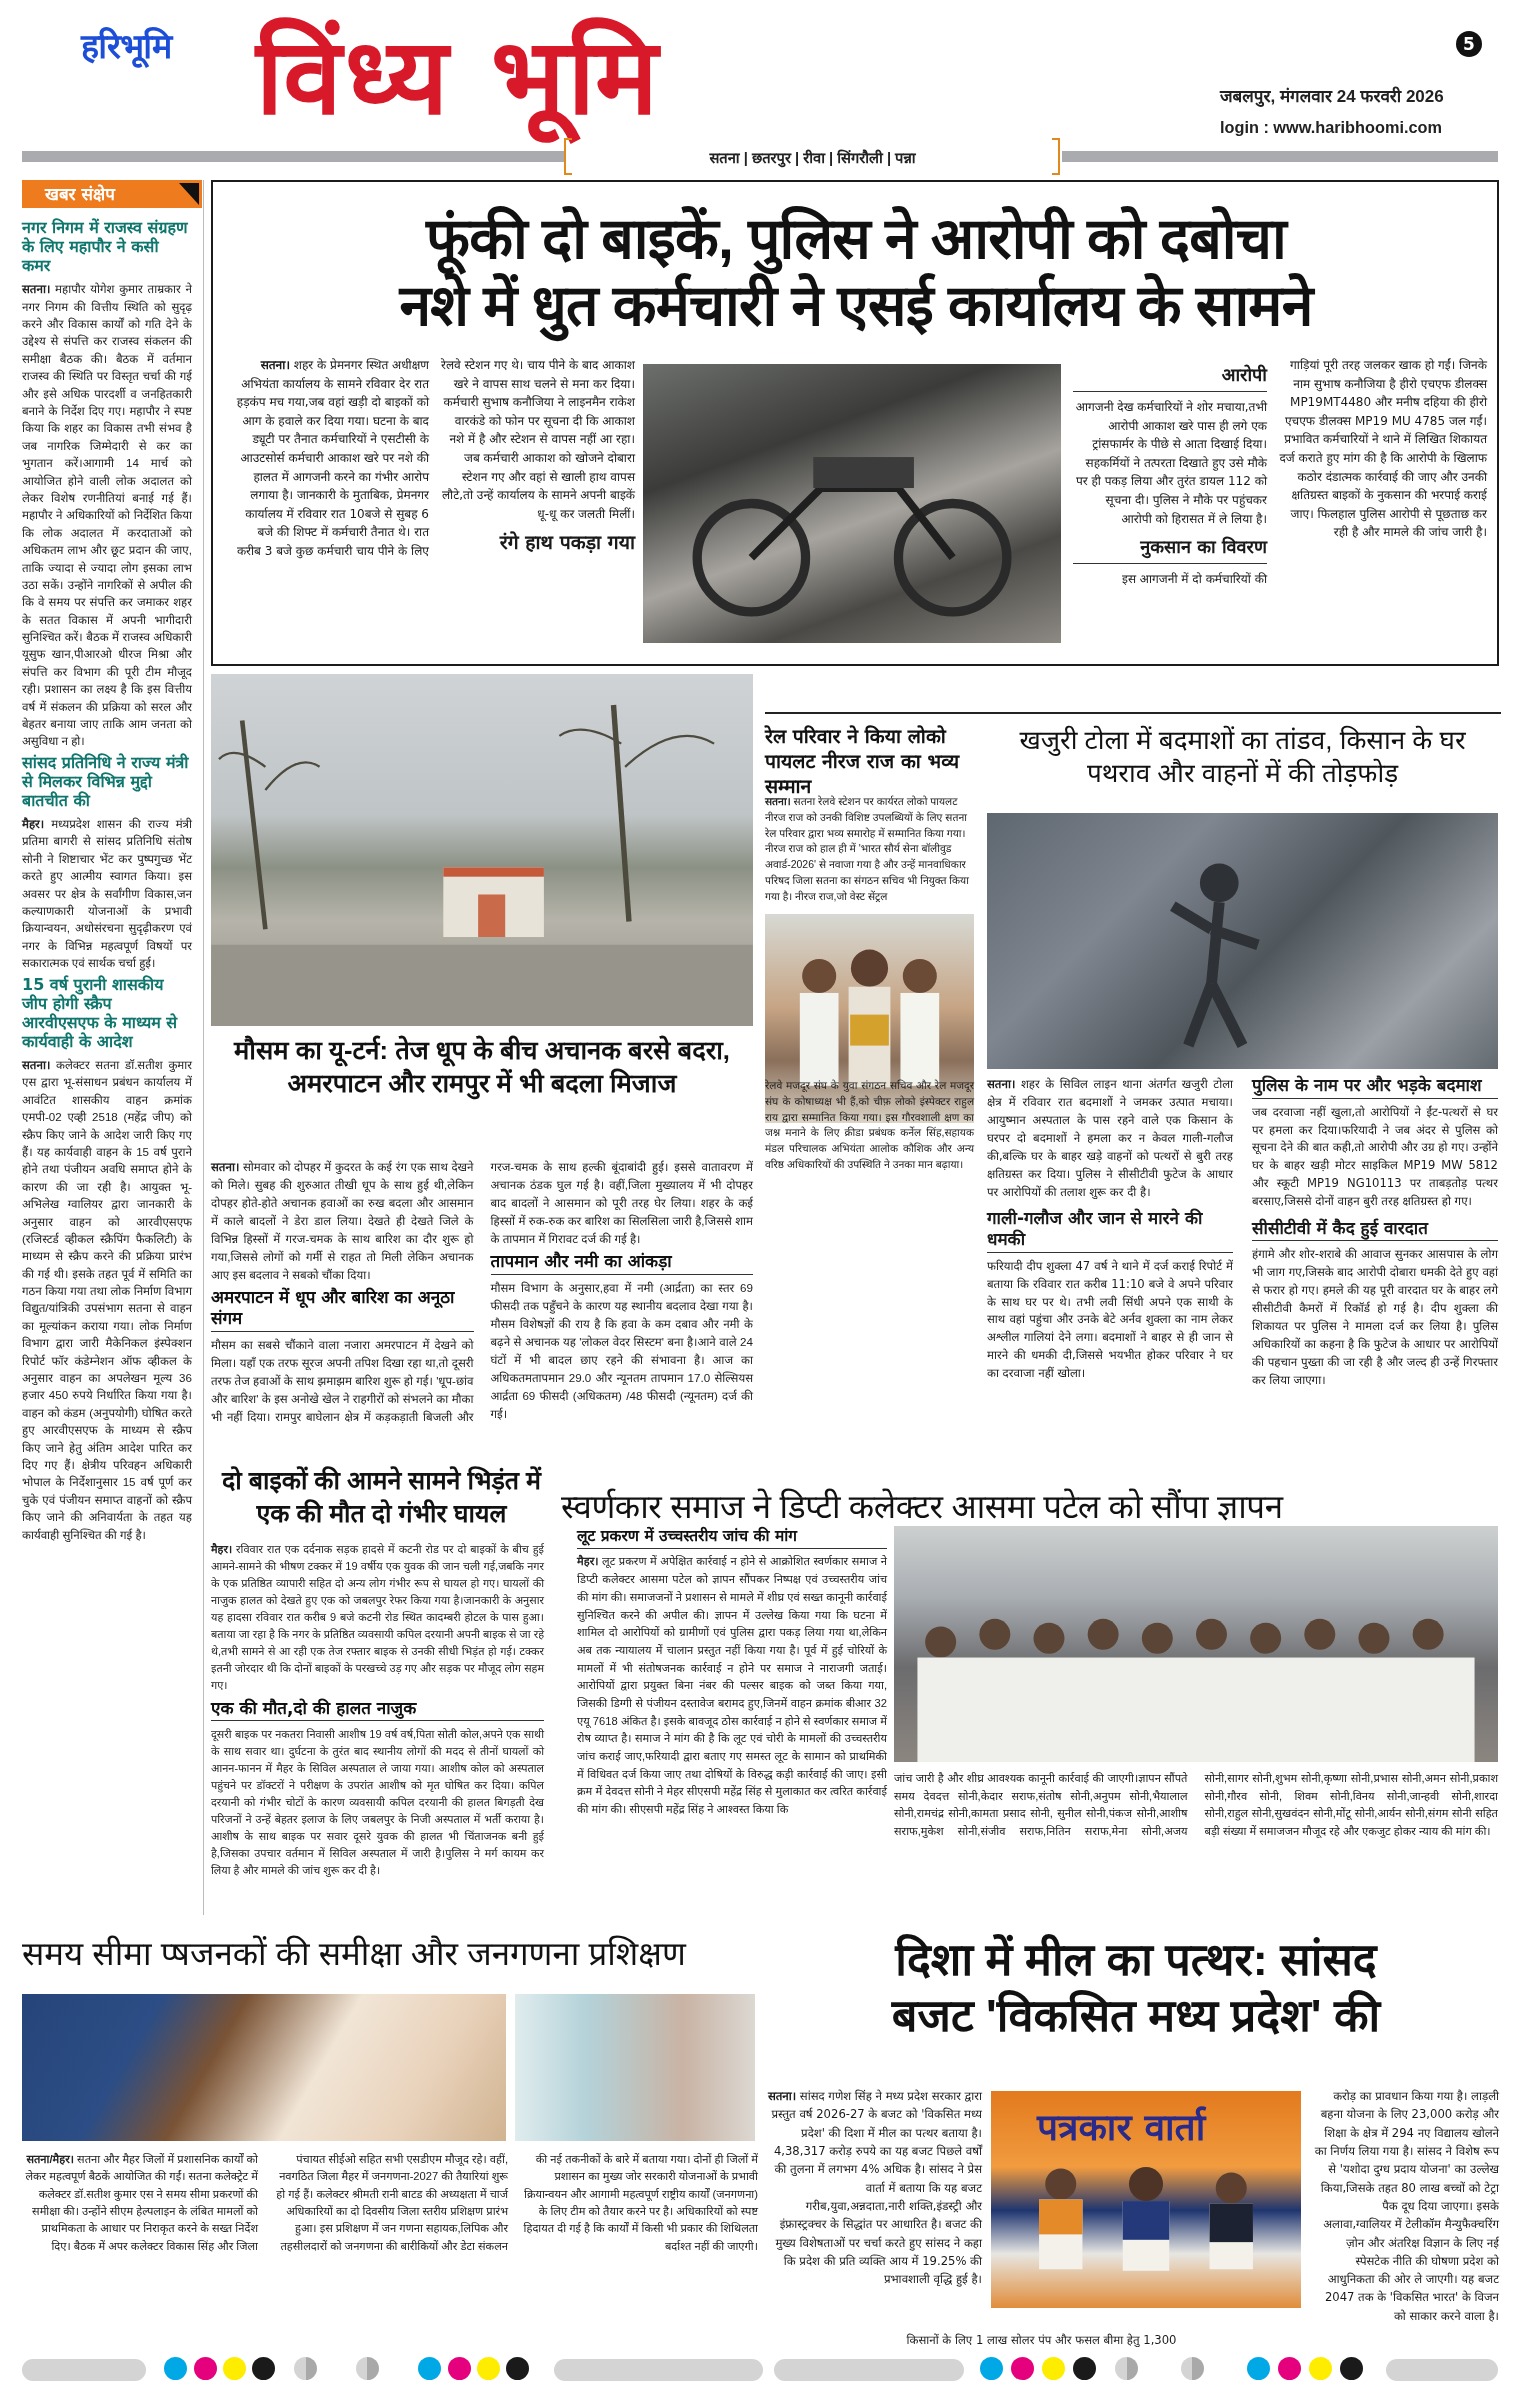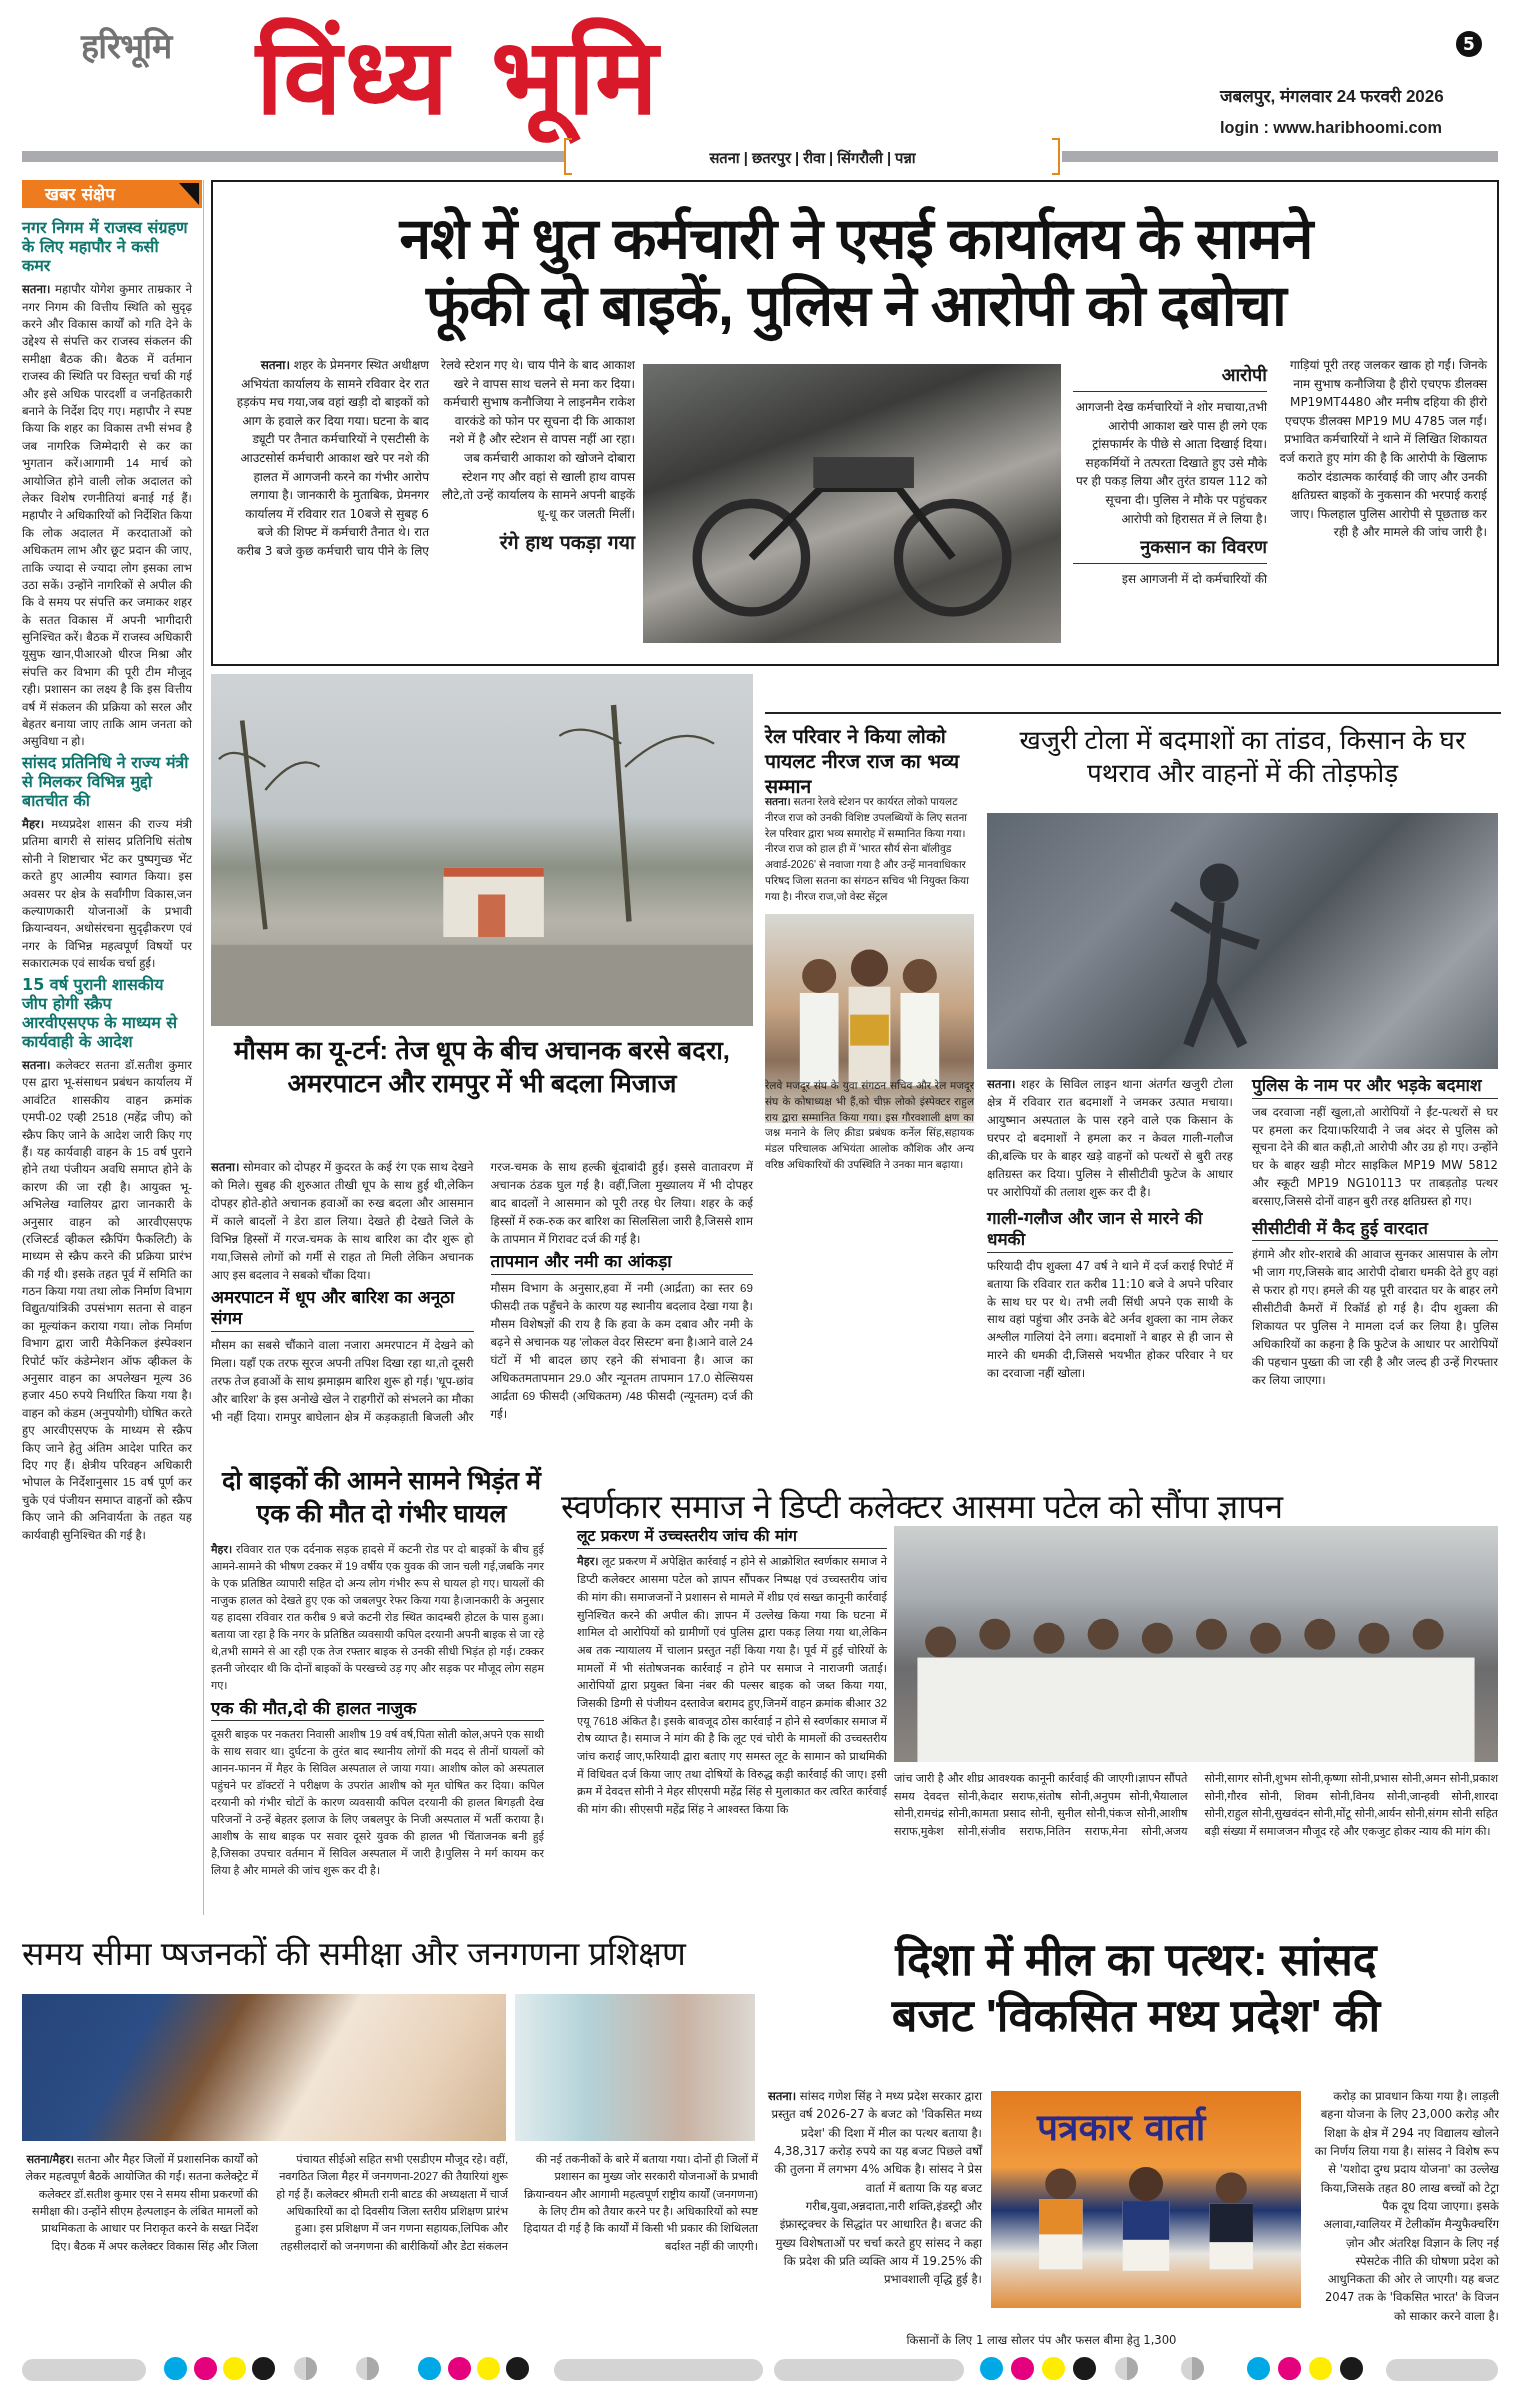--- a/index.html
+++ b/index.html
@@ -11,21 +11,21 @@
   .cond { font-family: "Liberation Sans", sans-serif; }
   .sub-head { font-family: "DejaVu Sans", sans-serif; font-weight: bold; font-size: 17px; line-height: 1.25; color: #111; }
   .sub-head.ul { border-bottom: 1.5px solid #333; padding-bottom: 1.5px; margin-bottom: 4.6px; }
   .photo { position: absolute; overflow: hidden; }
   .rule-h { position: absolute; height: 2.3px; background: #222; }
   .cols2 { column-count: 2; column-gap: 17px; }
   .cols3 { column-count: 3; column-gap: 14px; }
   .p { margin-bottom: 3.1px; }
 
   
-  #masthead-haribhoomi { left: 81px; top: 22px; font-size: 34px; font-weight: bold; color: #737373; letter-spacing: -0.8px; }
+  #masthead-haribhoomi { left: 81px; top: 22px; font-size: 34px; font-weight: bold; color: #1d4ed8; letter-spacing: -0.8px; }
   #masthead-title { left: 256px; top: 25px; font-size: 105px; font-weight: bold; color: #d7192a; line-height: 1; letter-spacing: 3.1px; }
   #page-number { left: 1456px; top: 31px; width: 26px; height: 26px; border-radius: 50%; background: #111; color: #fff; font-weight: bold; font-size: 17px; text-align: center; line-height: 26px; }
   #dateline { left: 1220px; top: 84px; font-size: 17px; font-weight: bold; color: #222; }
   #login-url { left: 1220px; top: 118px; font-size: 16.3px; font-weight: bold; color: #222; }
   .gray-band { position: absolute; top: 151px; height: 11px; background: #a9abae; }
   #bracket-left, #bracket-right { position: absolute; top: 138px; width: 7.7px; height: 37px; border: 2.3px solid #e08a1e; }
   #bracket-left { left: 564px; border-right: none; }
   #bracket-right { left: 1052px; border-left: none; }
   #region-list { left: 573px; top: 147px; width: 479px; text-align: center; font-size: 14.7px; font-weight: bold; color: #222; }
 
@@ -132,22 +132,22 @@
   </div>
   <div>
     <div class="brief-head">15 वर्ष पुरानी शासकीय जीप होगी स्क्रैप आरवीएसएफ के माध्यम से कार्यवाही के आदेश</div>
     <div class="body-text"><span class="dateline">सतना।</span> <span>कलेक्टर सतना डॉ.सतीश कुमार एस द्वारा भू-संसाधन प्रबंधन कार्यालय में आवंटित शासकीय वाहन क्रमांक एमपी-02 एव्ही 2518 (महेंद्र जीप) को स्क्रैप किए जाने के आदेश जारी किए गए हैं। यह कार्यवाही वाहन के 15 वर्ष पुराने होने तथा पंजीयन अवधि समाप्त होने के कारण की जा रही है। आयुक्त भू-अभिलेख ग्वालियर द्वारा जानकारी के अनुसार वाहन को आरवीएसएफ (रजिस्टर्ड व्हीकल स्क्रैपिंग फैकलिटी) के माध्यम से स्क्रैप करने की प्रक्रिया प्रारंभ की गई थी। इसके तहत पूर्व में समिति का गठन किया गया तथा लोक निर्माण विभाग विद्युत/यांत्रिकी उपसंभाग सतना से वाहन का मूल्यांकन कराया गया। लोक निर्माण विभाग द्वारा जारी मैकेनिकल इंस्पेक्शन रिपोर्ट फॉर कंडेम्नेशन ऑफ व्हीकल के अनुसार वाहन का अपलेखन मूल्य 36 हजार 450 रुपये निर्धारित किया गया है। वाहन को कंडम (अनुपयोगी) घोषित करते हुए आरवीएसएफ के माध्यम से स्क्रैप किए जाने हेतु अंतिम आदेश पारित कर दिए गए हैं। क्षेत्रीय परिवहन अधिकारी भोपाल के निर्देशानुसार 15 वर्ष पूर्ण कर चुके एवं पंजीयन समाप्त वाहनों को स्क्रैप किए जाने की अनिवार्यता के तहत यह कार्यवाही सुनिश्चित की गई है।</span></div>
   </div>
 </div>
 <div class="abs" id="left-divider"></div>
 
 <div class="abs" id="lead-box"></div>
 <div class="abs cond" id="lead-headline">
+  <div>फूंकी दो बाइकें, पुलिस ने आरोपी को दबोचा</div>
   <div>नशे में धुत कर्मचारी ने एसई कार्यालय के सामने</div>
-  <div>फूंकी दो बाइकें, पुलिस ने आरोपी को दबोचा</div>
 </div>
 <div class="abs lead-text" id="lead-col1">
   <span class="dateline" style="font-weight:bold">सतना।</span> <span>शहर के प्रेमनगर स्थित अधीक्षण अभियंता कार्यालय के सामने रविवार देर रात हड़कंप मच गया,जब वहां खड़ी दो बाइकों को आग के हवाले कर दिया गया। घटना के बाद ड्यूटी पर तैनात कर्मचारियों ने एसटीसी के आउटसोर्स कर्मचारी आकाश खरे पर नशे की हालत में आगजनी करने का गंभीर आरोप लगाया है। जानकारी के मुताबिक, प्रेमनगर कार्यालय में रविवार रात 10बजे से सुबह 6 बजे की शिफ्ट में कर्मचारी तैनात थे। रात करीब 3 बजे कुछ कर्मचारी चाय पीने के लिए</span>
 </div>
 <div class="abs lead-text" id="lead-col2">
   <div>रेलवे स्टेशन गए थे। चाय पीने के बाद आकाश खरे ने वापस साथ चलने से मना कर दिया। कर्मचारी सुभाष कनौजिया ने लाइनमैन राकेश वारकंडे को फोन पर सूचना दी कि आकाश नशे में है और स्टेशन से वापस नहीं आ रहा। जब कर्मचारी आकाश को खोजने दोबारा स्टेशन गए और वहां से खाली हाथ वापस लौटे,तो उन्हें कार्यालय के सामने अपनी बाइकें धू-धू कर जलती मिलीं।</div>
   <div class="lead-sub" style="border:none;font-size:19.4px;">रंगे हाथ पकड़ा गया</div>
 </div>
 <div class="photo" id="lead-photo">
   <svg width="418" height="279" viewBox="0 0 540 360">

